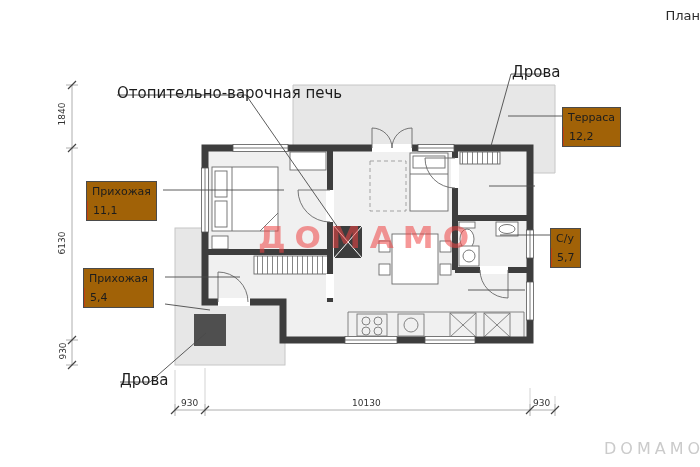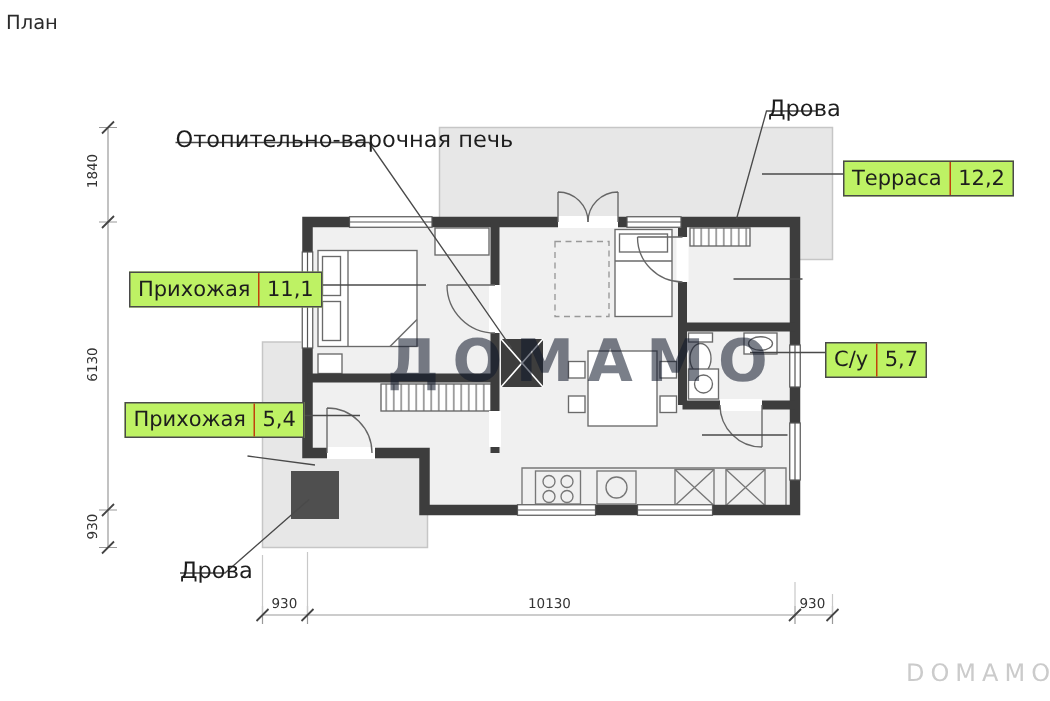--- a/index.html
+++ b/index.html
@@ -5,43 +5,43 @@
   * { margin:0; padding:0; box-sizing:border-box; }
   html,body { width:700px; height:467px; }
   body {
     position:relative; background:#ffffff; overflow:hidden;
     font-family:"DejaVu Sans", sans-serif; color:#222;
   }
   .canvas { position:absolute; inset:0; }
   svg.plan { position:absolute; left:0; top:0; z-index:0; }
 
   .title {
-    position:absolute; left:4px; right:0; top:8px; text-align:left;
+    position:absolute; left:16px; right:0; top:8px; text-align:right;
     font-size:13px; color:#2b2b2b; z-index:3;
   }
 
   .room-label {
     position:absolute; display:flex; align-items:stretch;
-    background:#bef264; border:1px solid #4a4a4a;
-    font-size:14px; line-height:1; color:#1d1d1d; z-index:3; white-space:nowrap;
+    background:#a16207; border:1px solid #4a4a4a;
+    font-size:11px; line-height:1; color:#1d1d1d; z-index:3; white-space:nowrap;flex-direction:column;
   }
   .room-label .rl-name { padding:4px 5px; }
   .room-label .rl-area { padding:4px 5px; border-left:1px solid #c2410c; }
 
   .free-label {
     position:absolute; font-size:15px; color:#1d1d1d; z-index:3; white-space:nowrap;
   }
 
   .dim { position:absolute; font-size:9px; color:#333; z-index:3; white-space:nowrap; }
   .dim.v { transform:rotate(-90deg); }
 
   .wm-center {
     position:absolute; left:258px; top:219px; z-index:2;
-    font-size:39px; font-weight:bold; letter-spacing:9px;
-    color:#0f172a; opacity:.55; white-space:nowrap;
+    font-size:31px; font-weight:bold; letter-spacing:9px;
+    color:#ef4444; opacity:.55; white-space:nowrap;
   }
   .wm-corner {
     position:absolute; left:604px; top:439px; z-index:2;
     font-size:16px; letter-spacing:4px; color:#cbcbcb; white-space:nowrap;
   }
 </style>
 </head>
 <body>
 
 <div class="canvas">

